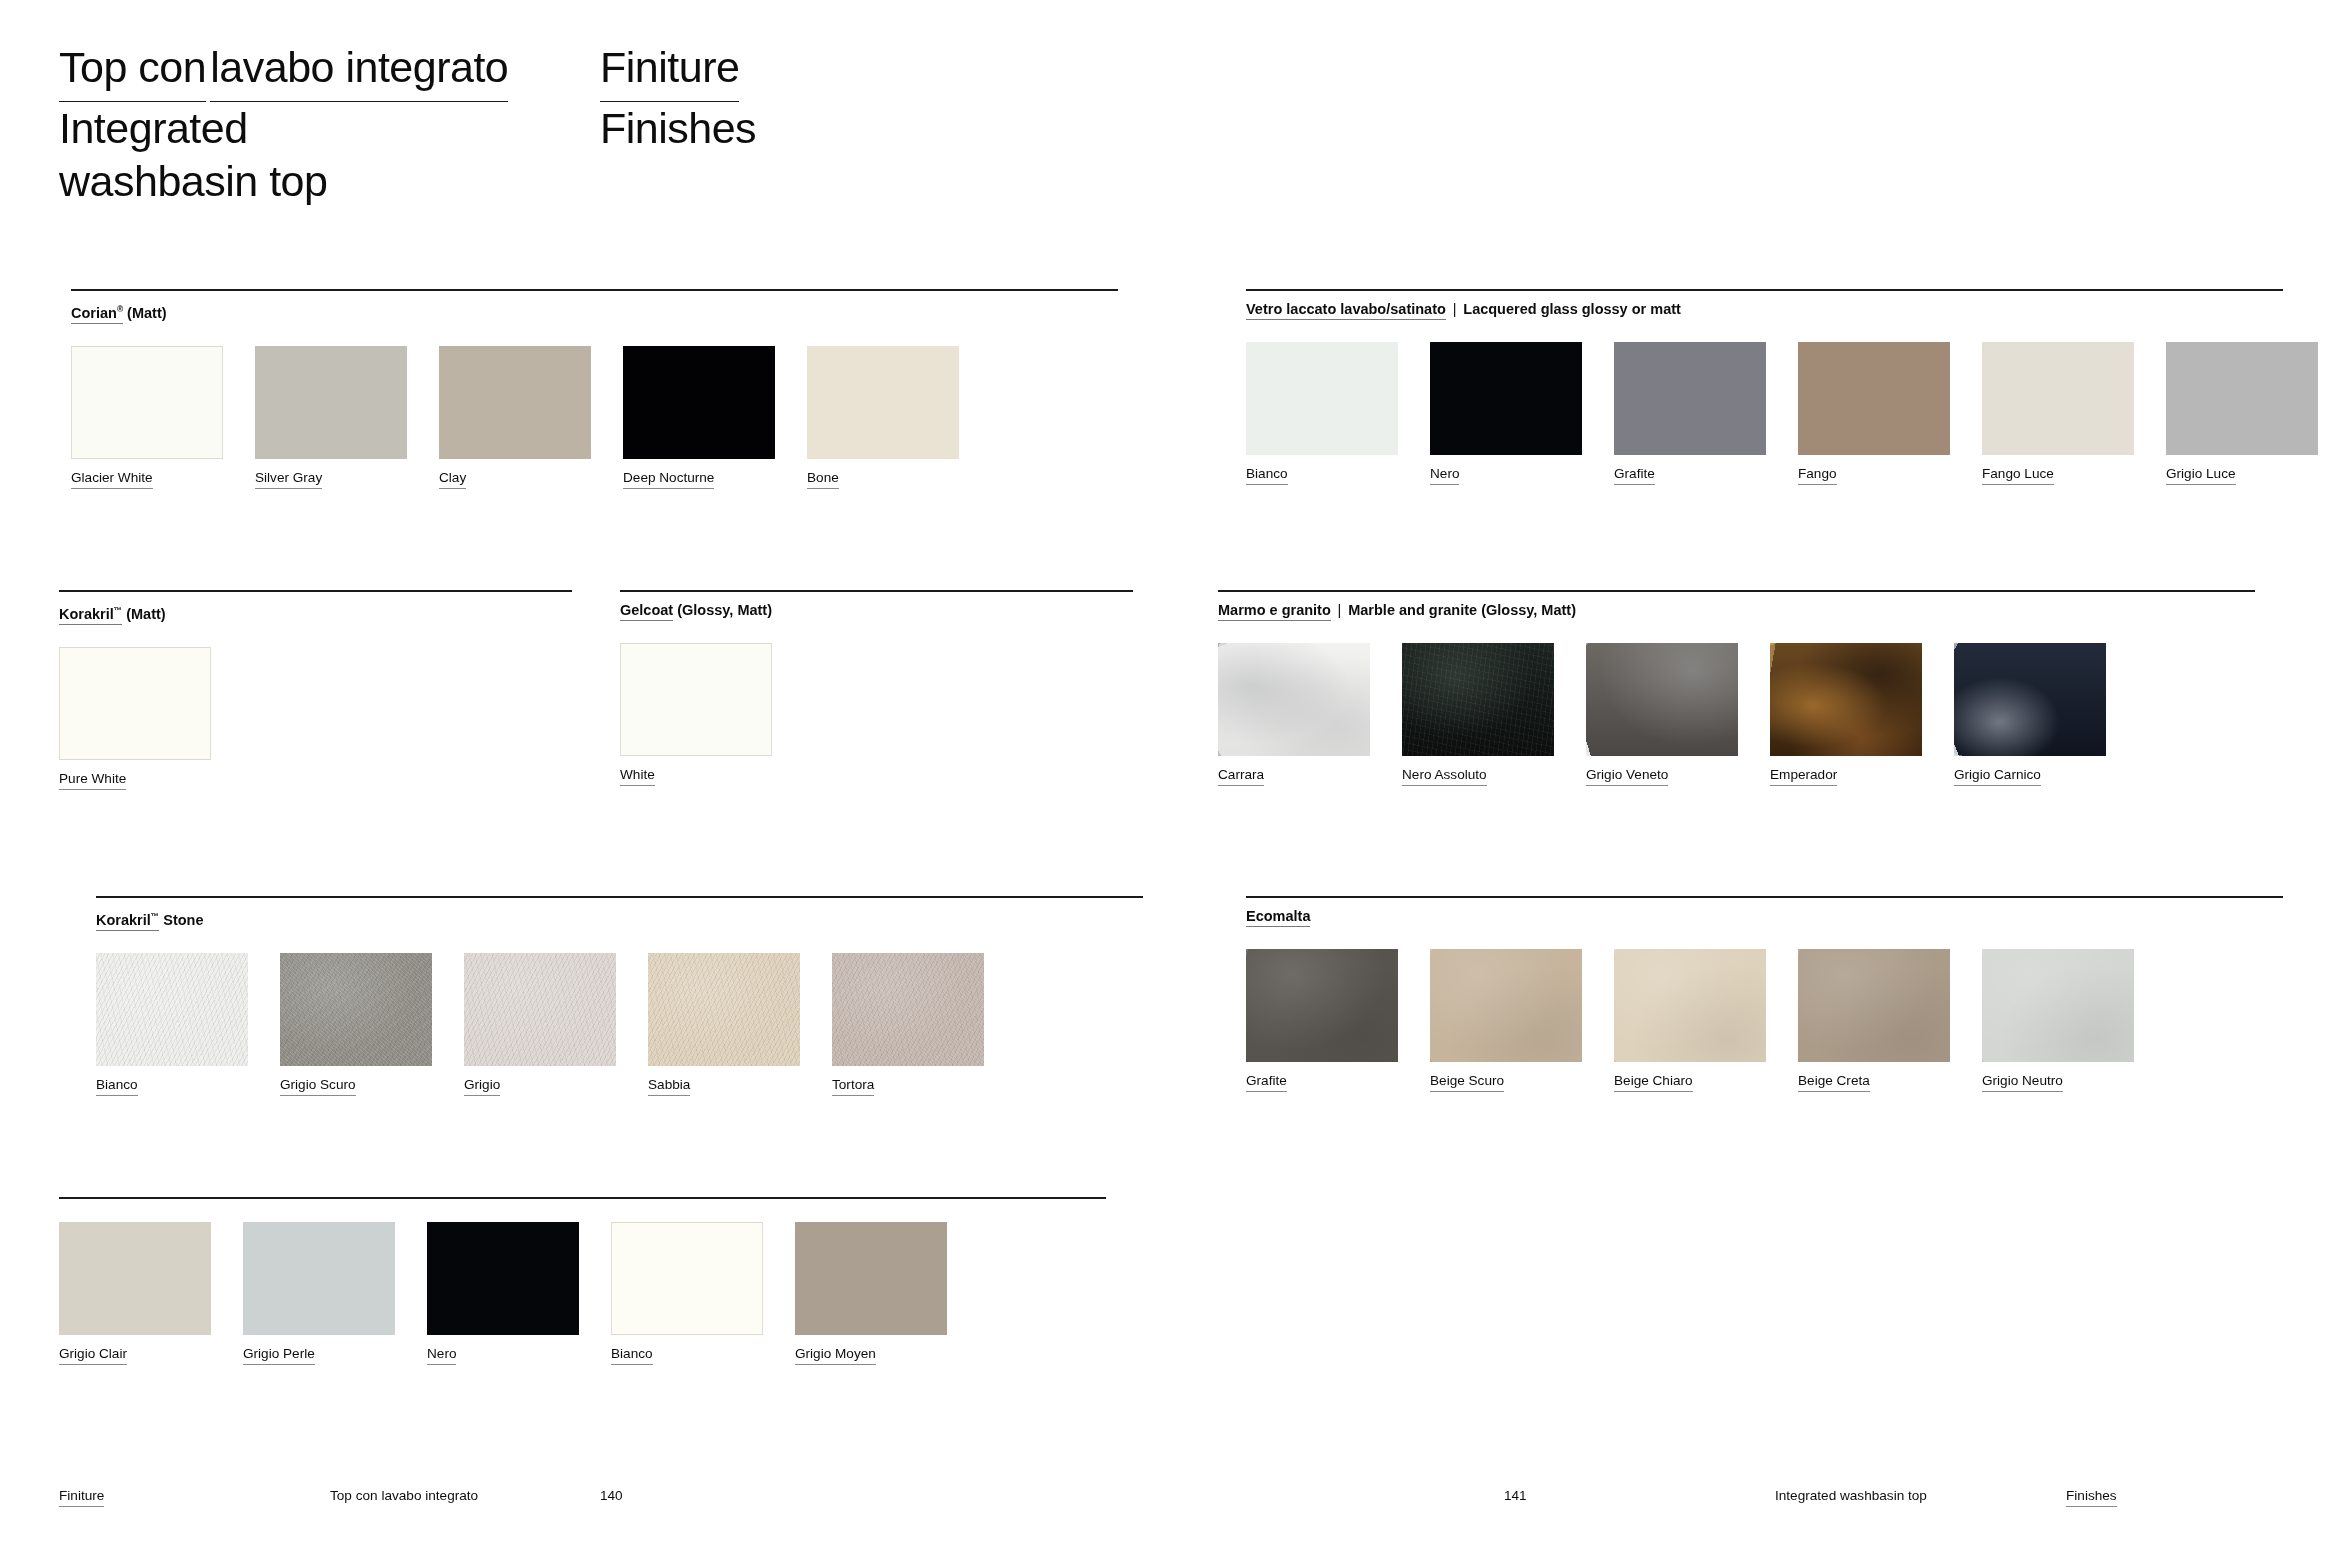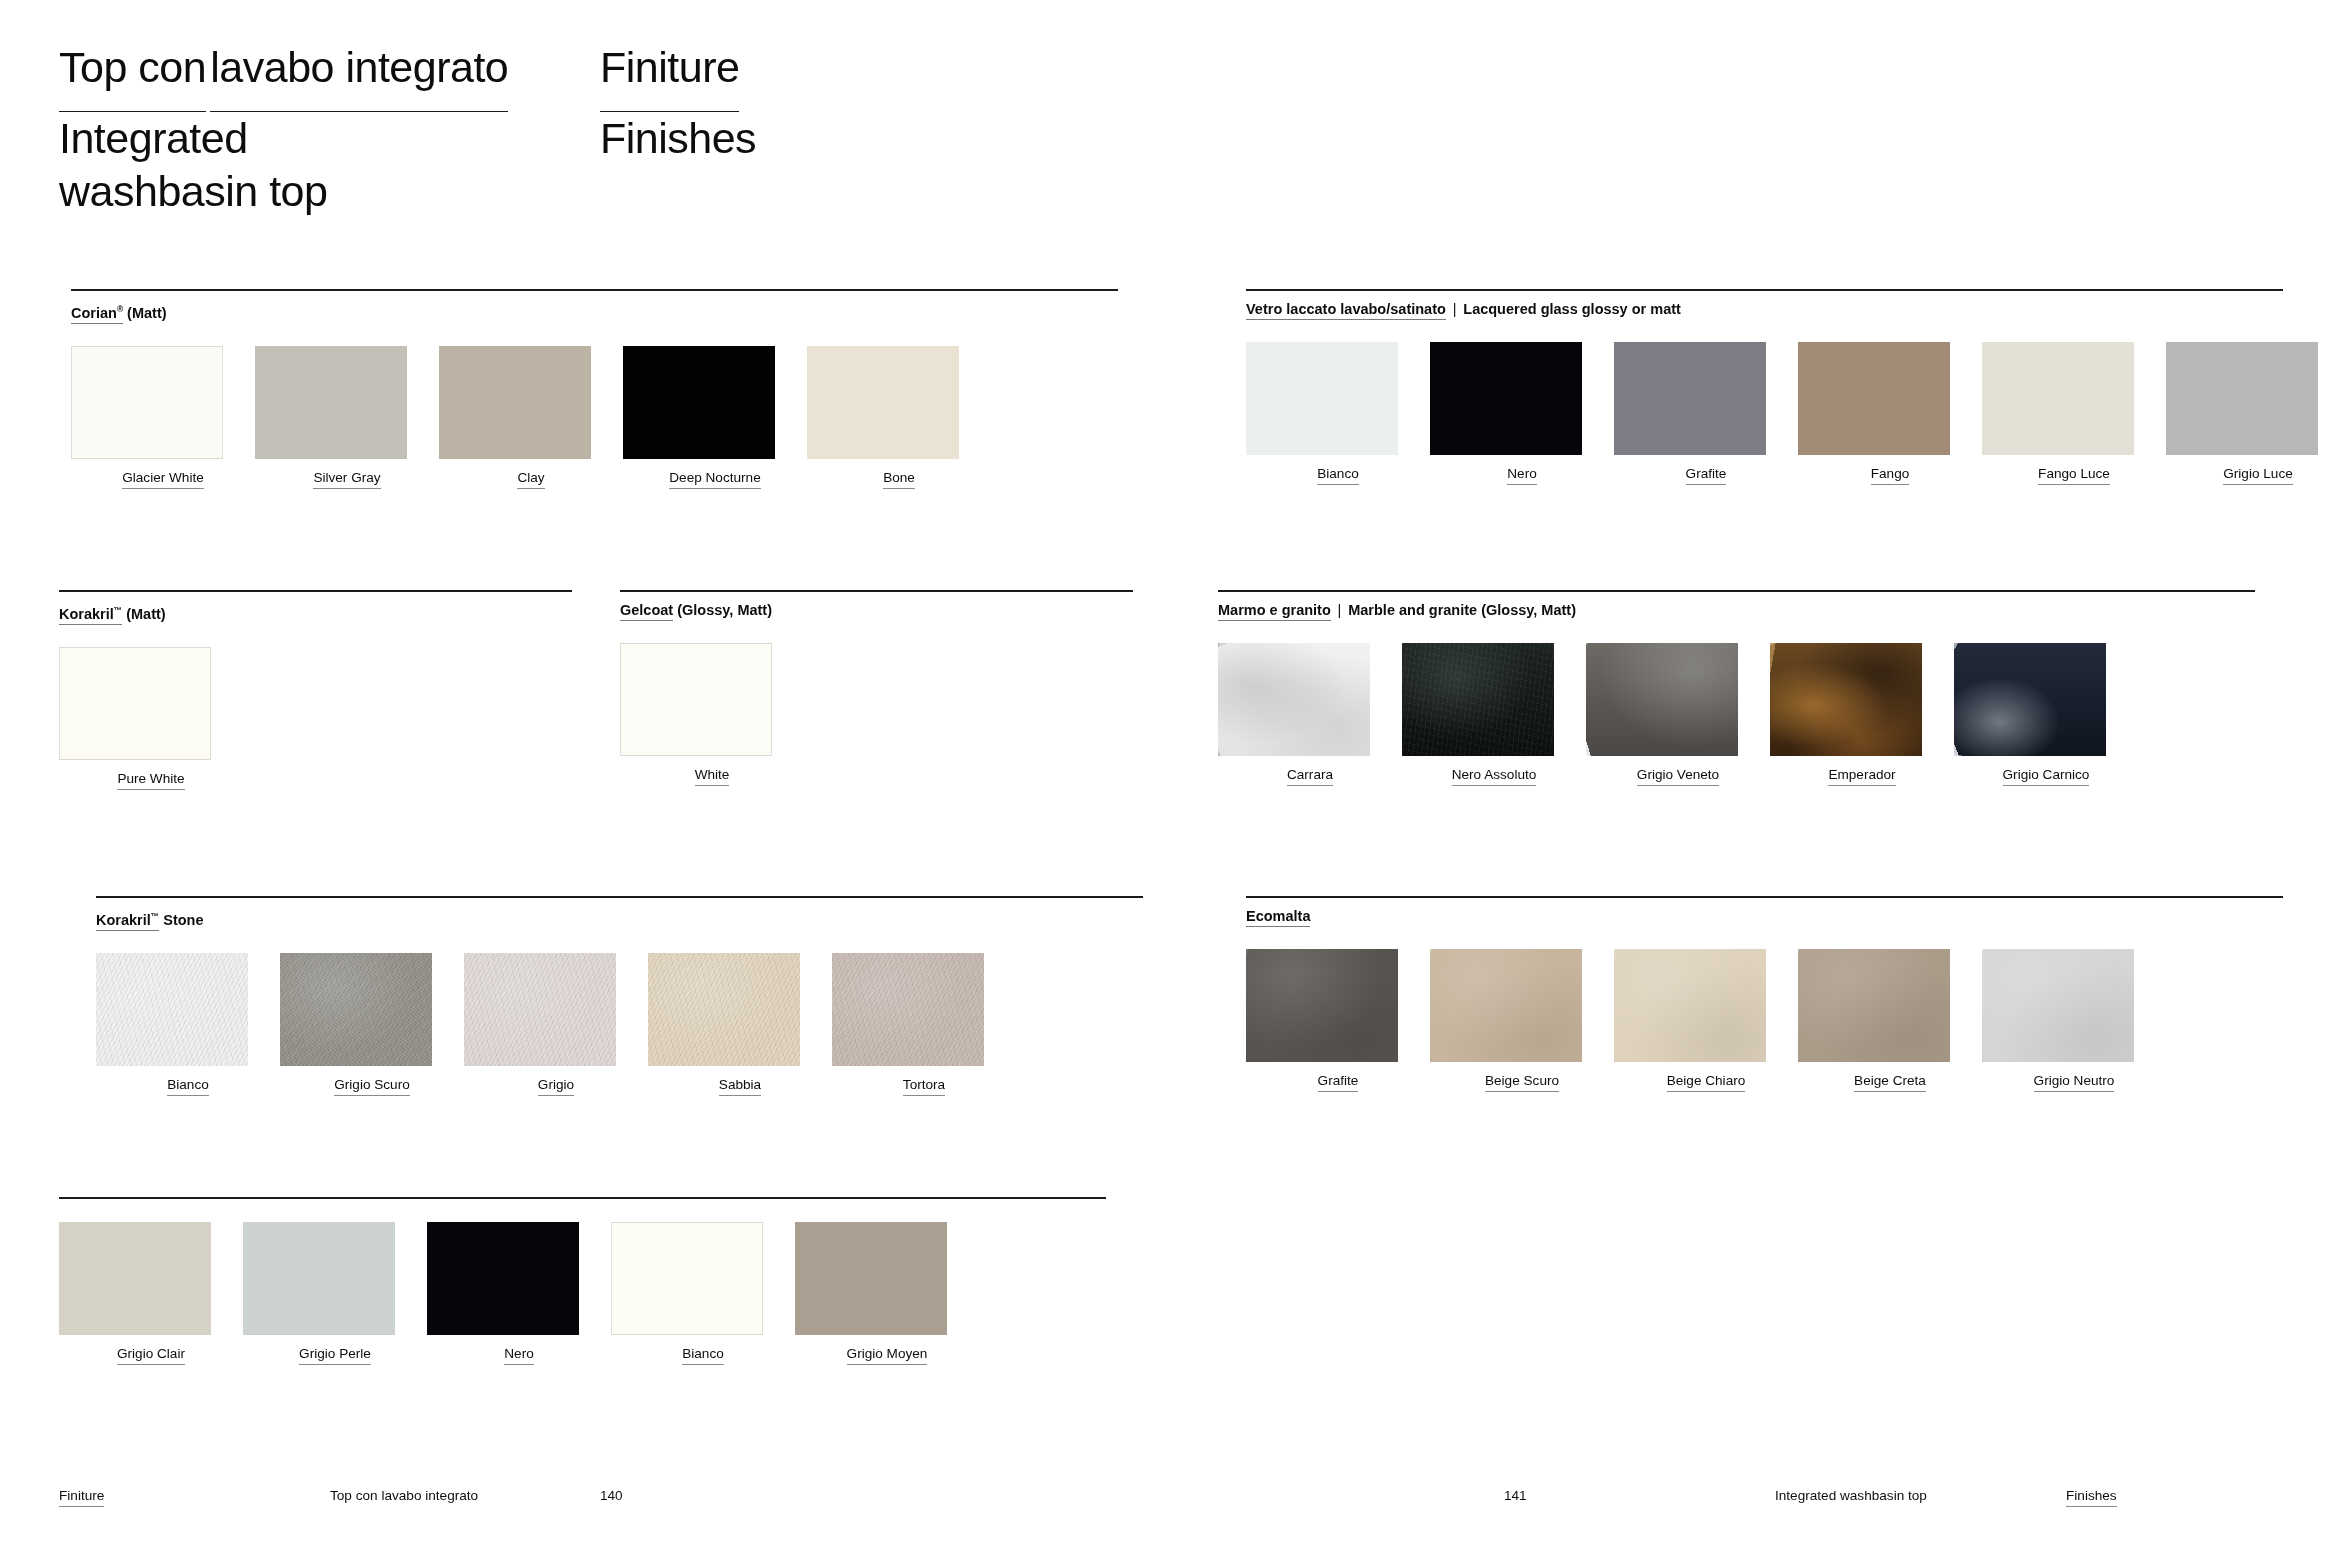--- a/index.html
+++ b/index.html
@@ -15,42 +15,42 @@
   
   .title-block { position: absolute; }
   .title-line {
     font-size: 43px;
     line-height: 53px;
     font-weight: 400;
     letter-spacing: -0.5px;
     display: block;
     white-space: nowrap;
   }
-  .title-line.ul { border-bottom: 1.9px solid #1a1a1a; display: inline-block; padding-bottom: 17px; }
+  .title-line.ul { border-bottom: 1.9px solid #1a1a1a; display: inline-block; padding-bottom: 7px; }
 
   #title-left  { left: 59px; top: 41px; }
   #title-right { left: 600px; top: 41px; }
 
   .section { position: absolute; }
   .rule { border-top: 2.3px solid #1a1a1a; width: 100%; }
 
   .sec-head {
     margin-top: 9.4px;
     font-size: 14.5px;
     line-height: 19px;
     font-weight: 700;
     white-space: nowrap;
   }
   .sec-head .it { border-bottom: 1.4px solid #7a7a7a; padding-bottom: 1.9px; }
   .sec-head .sep { font-weight: 400; padding: 0 2.8px; }
   .sec-head .en  { font-weight: 700; }
   .sec-head sup { font-size: 8.4px; vertical-align: super; }
 
   
-  .swatches { display: flex; margin-top: 22.5px; text-align: center; }
+  .swatches { display: flex; margin-top: 22.5px; }
   .swatch-cell { width: 184px; flex: 0 0 184px; }
   .chip {
     width: 152px; height: 113px;
     display: block;
     background-size: cover;
     background-position: center;
   }
   .chip.bordered { box-shadow: inset 0 0 0 0.9px #dcdad2; }
   .chip-label {
     margin-top: 11.2px;

